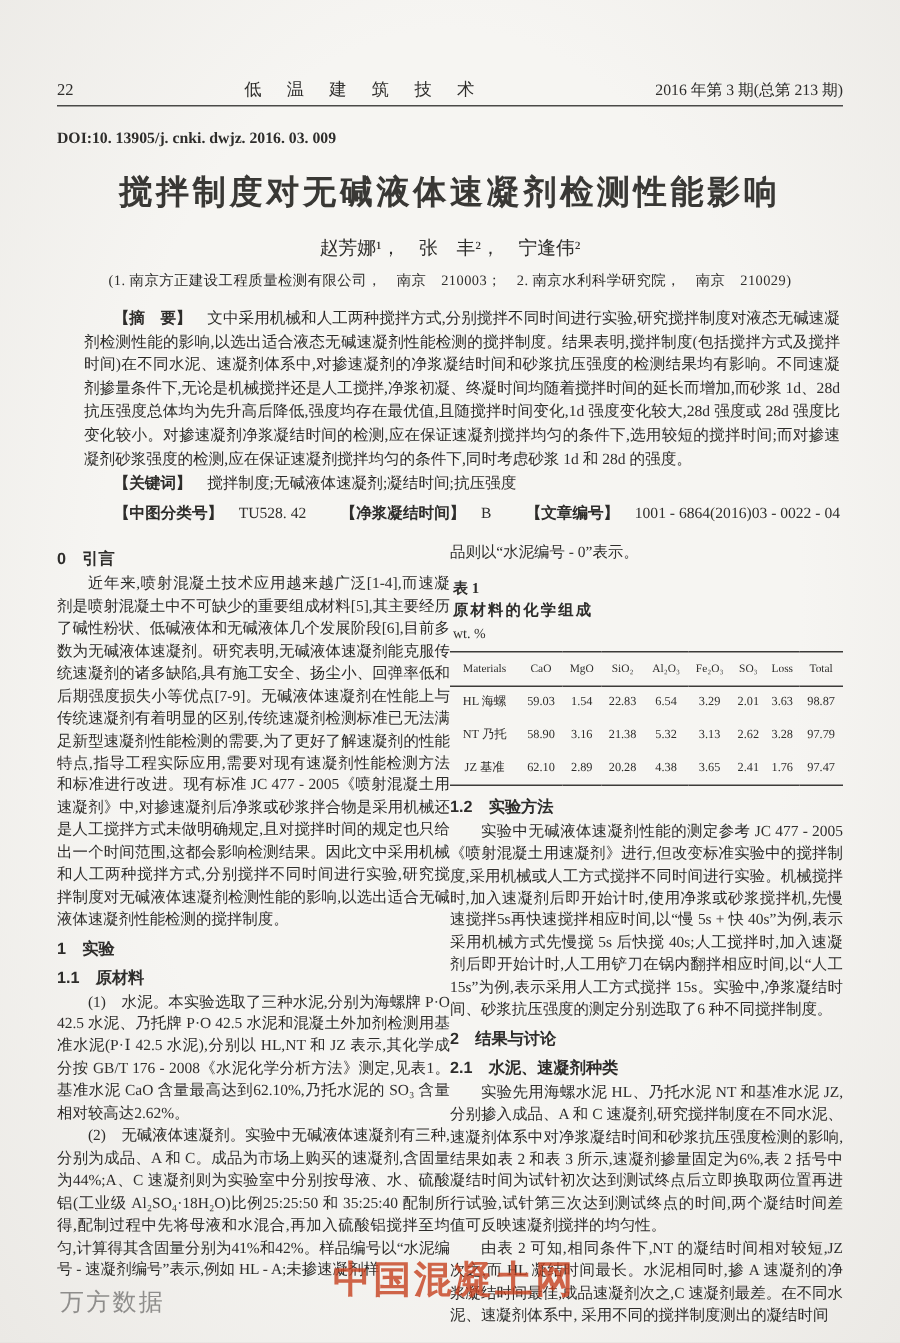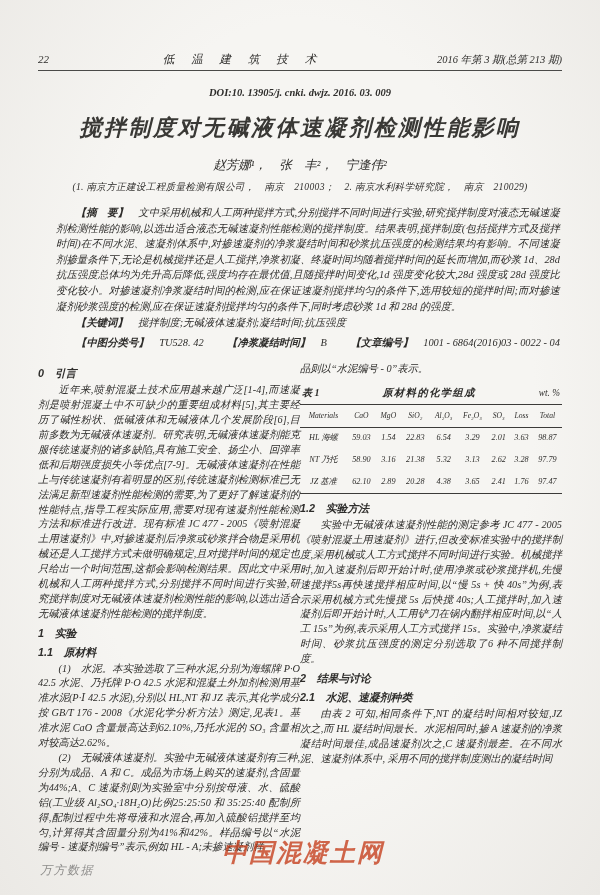--- a/index.html
+++ b/index.html
@@ -1,48 +1,47 @@
 <!DOCTYPE html>
 <html><head>
 <meta charset="utf-8">
 <style>
   html,body { margin:0; padding:0; background:#e6e4e0; }
   .page {
     position:relative; width:600px; height:895px; overflow:hidden;
     background: radial-gradient(ellipse at 50% 45%, #f6f5f2 55%, #ebe9e5 100%);
     color:#2e2d2b; box-sizing:border-box; padding:0 38px;
     font-family:"Liberation Serif","DejaVu Serif",serif;
-    font-style:italic;
   }
   .page-header { display:flex; justify-content:space-between; align-items:baseline; padding-top:52px; font-size:11px; }
   .journal-name { letter-spacing:7px; font-size:11.5px; }
   .issue-info { font-size:10.5px; }
   .rule { border-bottom:1.4px solid #4a4a48; margin-top:3px; }
-  .doi { text-align:center; font-weight:bold; font-size:10.5px; margin-top:16px; }
+  .doi { text-align:left; font-weight:bold; font-size:10.5px; margin-top:16px; }
   h1.title { text-align:center; font-family:"Liberation Sans","DejaVu Sans",sans-serif; font-size:22px; letter-spacing:2.5px; margin:15px 0 0; font-weight:bold; color:#393835; }
   .authors { text-align:center; font-size:12.5px; margin-top:14px; }
   .affiliation { text-align:center; font-size:9.6px; margin-top:7px; letter-spacing:0.3px; }
   .abstract { font-size:10.4px; line-height:15.6px; text-align:justify; margin:11px 2px 0 18px; text-indent:1.9em; }
   .abstract .lab, .keywords .lab, .meta-line .lab { font-family:"Liberation Sans","DejaVu Sans",sans-serif; font-weight:bold; }
   .keywords { font-size:10.4px; margin:1px 2px 0 18px; text-indent:1.9em; line-height:15.6px; }
   .meta-line { display:flex; justify-content:space-between; font-size:10.4px; margin:4px 2px 0 38px; line-height:15.6px; }
   .columns { display:flex; margin-top:12px; }
   .col { flex:1; min-width:0; font-size:10.3px; line-height:14.9px; text-align:justify; }
   .col p { margin:0; text-indent:2em; }
   .col p.flush { text-indent:0; }
   .col h3 { font-size:10.8px; margin:4px 0 2px; font-family:"Liberation Sans","DejaVu Sans",sans-serif; font-weight:bold; }
   .table-block { margin:9px 0 7px; }
-  .tbl-caption { display:flex; justify-content:space-between; align-items:baseline; padding:0 2px 3px; }
+  .tbl-caption { display:flex; justify-content:space-between; align-items:baseline; padding:0 2px 3px;flex-direction:column; }
   .tbl-caption .t-lab { font-weight:bold; font-size:10px; }
   .tbl-caption .t-ttl { font-weight:bold; font-size:10.2px; letter-spacing:1.5px; }
   .tbl-caption .t-unit { font-size:9.3px; }
   table.chem { width:100%; border-collapse:collapse; border-top:1.3px solid #3c3b39; border-bottom:1.3px solid #3c3b39; }
   table.chem th { font-weight:normal; font-size:7.6px; padding:4px 0 3px; border-bottom:0.9px solid #3c3b39; text-align:center; }
   table.chem td { font-size:8.2px; text-align:center; padding:3.4px 0; }
-  .wanfang { position:absolute; left:40px; bottom:16px; font-size:12px; color:#8e8d8b; letter-spacing:1.5px; }
+  .wanfang { position:absolute; left:40px; bottom:16px; font-size:16px; color:#8e8d8b; letter-spacing:1.5px; }
   .red-wm { position:absolute; left:222px; top:836px; font-size:25px; font-weight:bold;
             color:rgba(197,64,30,0.8); letter-spacing:2px; white-space:nowrap;
             font-family:"Liberation Serif","DejaVu Serif",serif; pointer-events:none; }
 </style>
 </head>
 <body>
 
 <div class="page">
 
   <div class="page-header">
@@ -138,20 +137,21 @@
               <td>97.47</td>
             </tr>
           </tbody>
         </table>
       </div>
 
       <h3>1.2　实验方法</h3>
       <p>实验中无碱液体速凝剂性能的测定参考 JC 477 - 2005《喷射混凝土用速凝剂》进行,但改变标准实验中的搅拌制度,采用机械或人工方式搅拌不同时间进行实验。机械搅拌时,加入速凝剂后即开始计时,使用净浆或砂浆搅拌机,先慢速搅拌5s再快速搅拌相应时间,以“慢 5s + 快 40s”为例,表示采用机械方式先慢搅 5s 后快搅 40s;人工搅拌时,加入速凝剂后即开始计时,人工用铲刀在锅内翻拌相应时间,以“人工 15s”为例,表示采用人工方式搅拌 15s。实验中,净浆凝结时间、砂浆抗压强度的测定分别选取了6 种不同搅拌制度。</p>
       <h3>2　结果与讨论</h3>
       <h3>2.1　水泥、速凝剂种类</h3>
+      <p>实验先用海螺水泥 HL、乃托水泥 NT 和基准水泥 JZ,分别掺入成品、A 和 C 速凝剂,研究搅拌制度在不同水泥、速凝剂体系中对净浆凝结时间和砂浆抗压强度检测的影响,结果如表 2 和表 3 所示,速凝剂掺量固定为6%,表 2 括号中凝结时间为试针初次达到测试终点后立即换取两位置再进行试验,试针第三次达到测试终点的时间,两个凝结时间差值可反映速凝剂搅拌的均匀性。</p>
       <p>由表 2 可知,相同条件下,NT 的凝结时间相对较短,JZ 次之,而 HL 凝结时间最长。水泥相同时,掺 A 速凝剂的净浆凝结时间最佳,成品速凝剂次之,C 速凝剂最差。在不同水泥、速凝剂体系中, 采用不同的搅拌制度测出的凝结时间</p>
     </div>
 
   </div>
 
   <div class="wanfang">万方数据</div>
   <div class="red-wm">中国混凝土网</div>
 
 </div>
 

